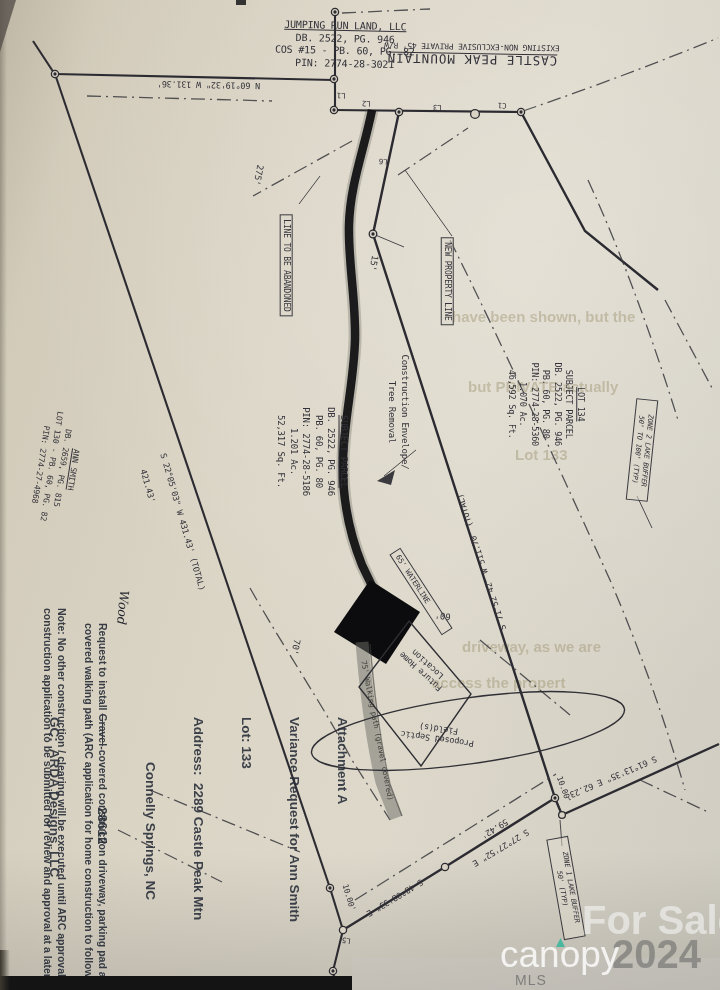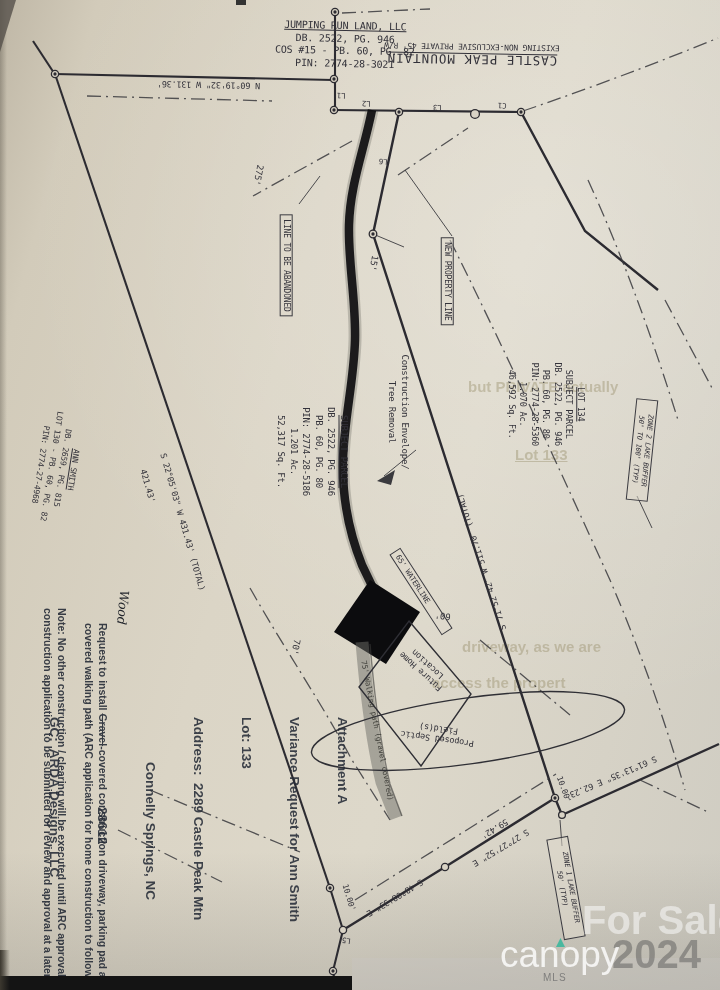--- a/index.html
+++ b/index.html
@@ -21,22 +21,23 @@
   svg{position:absolute;left:0;top:0;z-index:5;}
   .under{z-index:4;}
   .edge{position:absolute;z-index:9;}
 </style>
 </head>
 <body>
 
 <div id="stage">
   <div class="paper"></div>
 
+  <div class="ghost" style="left:452px;top:308px;">have been shown, but the</div>
   <div class="ghost" style="left:468px;top:378px;">but PRIVATE actually</div>
-  <div class="ghost" style="left:515px;top:446px;text-decoration:underline;">Lot 133</div>
+  <div class="ghost" style="left:515px;top:446px;">Lot 133</div>
   <div class="ghost" style="left:462px;top:638px;">driveway, as we are</div>
   <div class="ghost" style="left:432px;top:674px;">access the propert</div>
 
   <div class="lbl box under" style="left:373px;top:585px;width:86px;font-size:7.5px;transform:rotate(57deg);z-index:4;">65' WATERLINE</div>
 
   <svg width="720" height="990" viewBox="0 0 720 990">
     <g stroke="#2c2b31" stroke-width="2.1" fill="none">
       <path d="M33,41 L54,73"></path>
       <path d="M55,74 L333,80"></path>
       <path d="M335,12 L335,110"></path>
@@ -220,21 +221,21 @@
 
   <div class="blk typed" style="left:-175px;top:824px;width:460px;font-size:10.5px;line-height:14px;text-align:left;transform:rotate(90deg);opacity:.9;">
     <div>Note:  No other construction / clearing will be executed until ARC approval of full</div>
     <div>construction application to be submitted for review and approval at a later date</div>
   </div>
 
   <div class="wm" style="left:582px;top:898px;font-size:40px;color:rgba(250,250,250,.55);">For Sale</div>
   <div class="wm" style="left:612px;top:932px;font-size:40px;color:rgba(80,80,80,.45);">2024</div>
   <div class="wm" style="left:500px;top:934px;font-size:37px;font-weight:normal;color:rgba(255,255,255,.8);">canopy</div>
   <div class="wm" style="left:556px;top:938px;width:9px;height:9px;background:rgba(43,181,154,.8);clip-path:polygon(50% 0,100% 100%,0 100%);z-index:9;"></div>
-  <div class="wm" style="left:543px;top:972px;font-size:10px;font-weight:normal;color:rgba(110,110,110,.8);letter-spacing:1px;">MLS</div>
+  <div class="wm" style="left:515px;top:972px;font-size:14px;font-weight:normal;color:rgba(110,110,110,.8);letter-spacing:1px;">MLS</div>
 
   <div class="edge" style="left:0;top:976px;width:352px;height:14px;background:#141414;"></div>
   <div class="edge" style="left:0;top:950px;width:10px;height:40px;background:linear-gradient(to right,#3c382f,rgba(60,56,47,0));"></div>
   <div class="edge" style="left:0;top:0;width:16px;height:52px;background:#55504a;clip-path:polygon(0 0,100% 0,0 100%);opacity:.8;"></div>
   <div class="edge" style="left:236px;top:0;width:10px;height:5px;background:#333;"></div>
   <div class="edge" style="left:0;top:0;width:7px;height:990px;background:linear-gradient(to right,rgba(70,65,55,.35),rgba(70,65,55,0));z-index:7;"></div>
   <div class="edge" style="left:352px;top:958px;width:368px;height:32px;background:rgba(200,199,196,.35);z-index:7;"></div>
 </div>
 
 </body></html>

